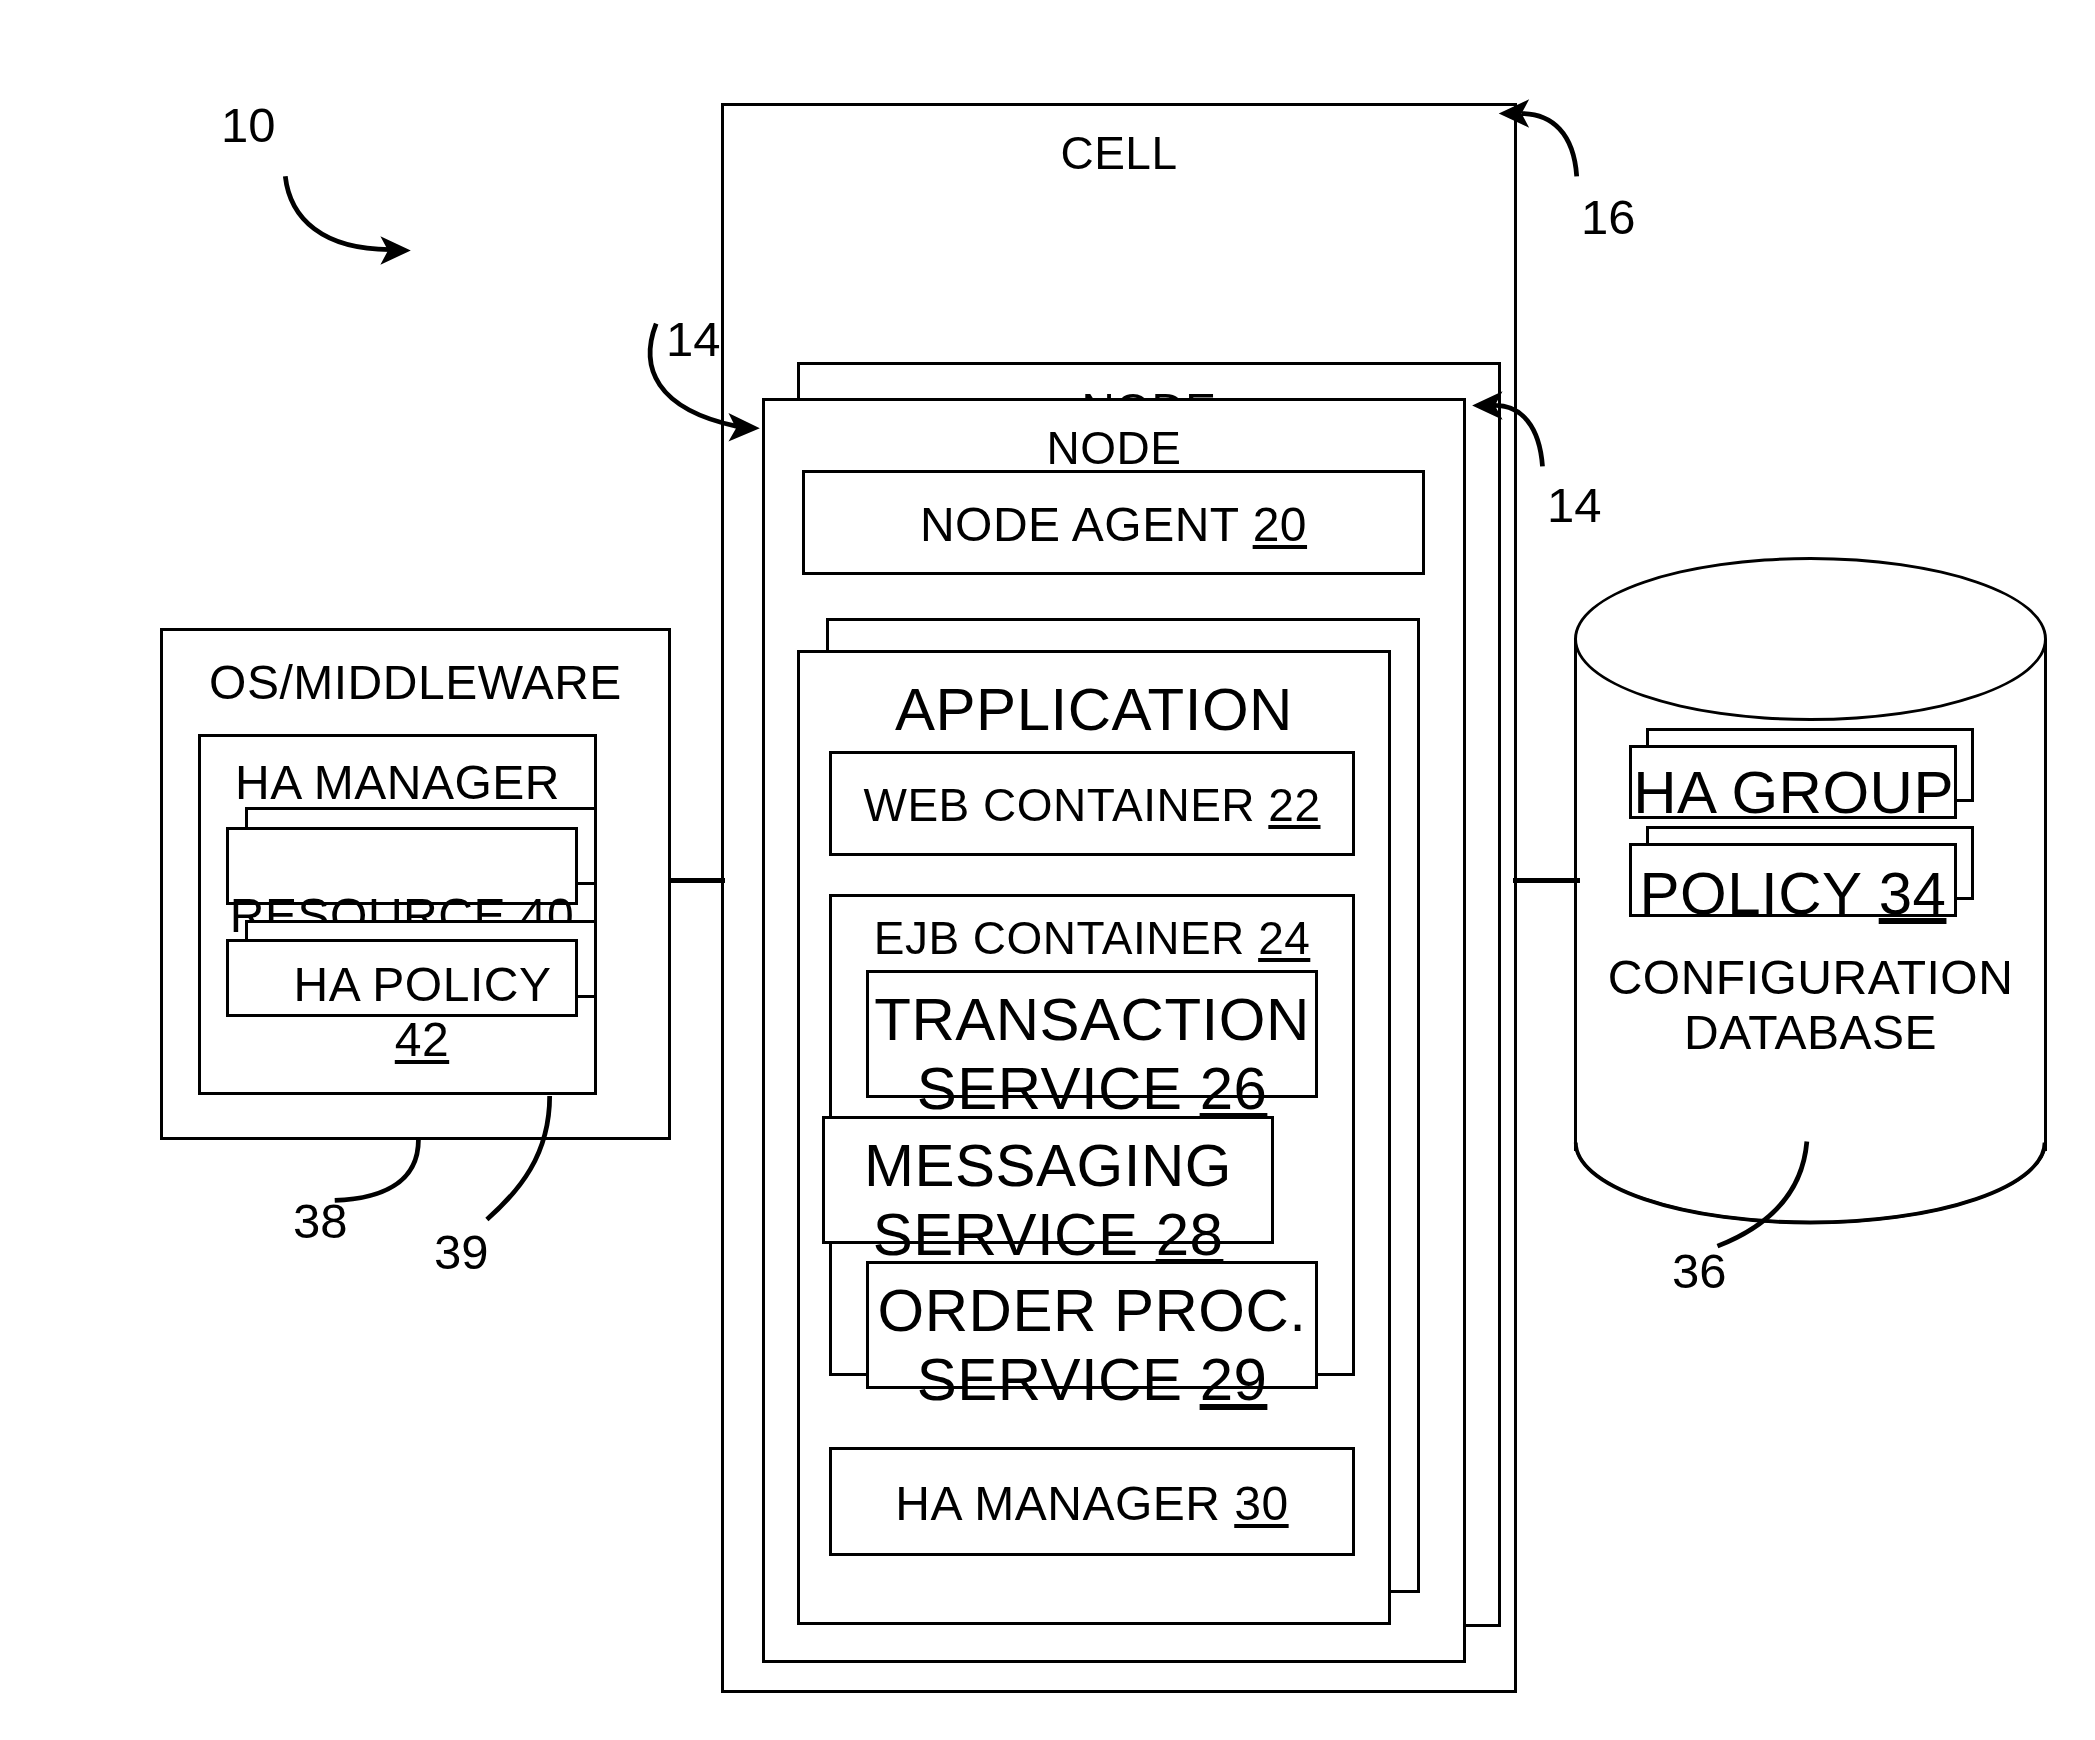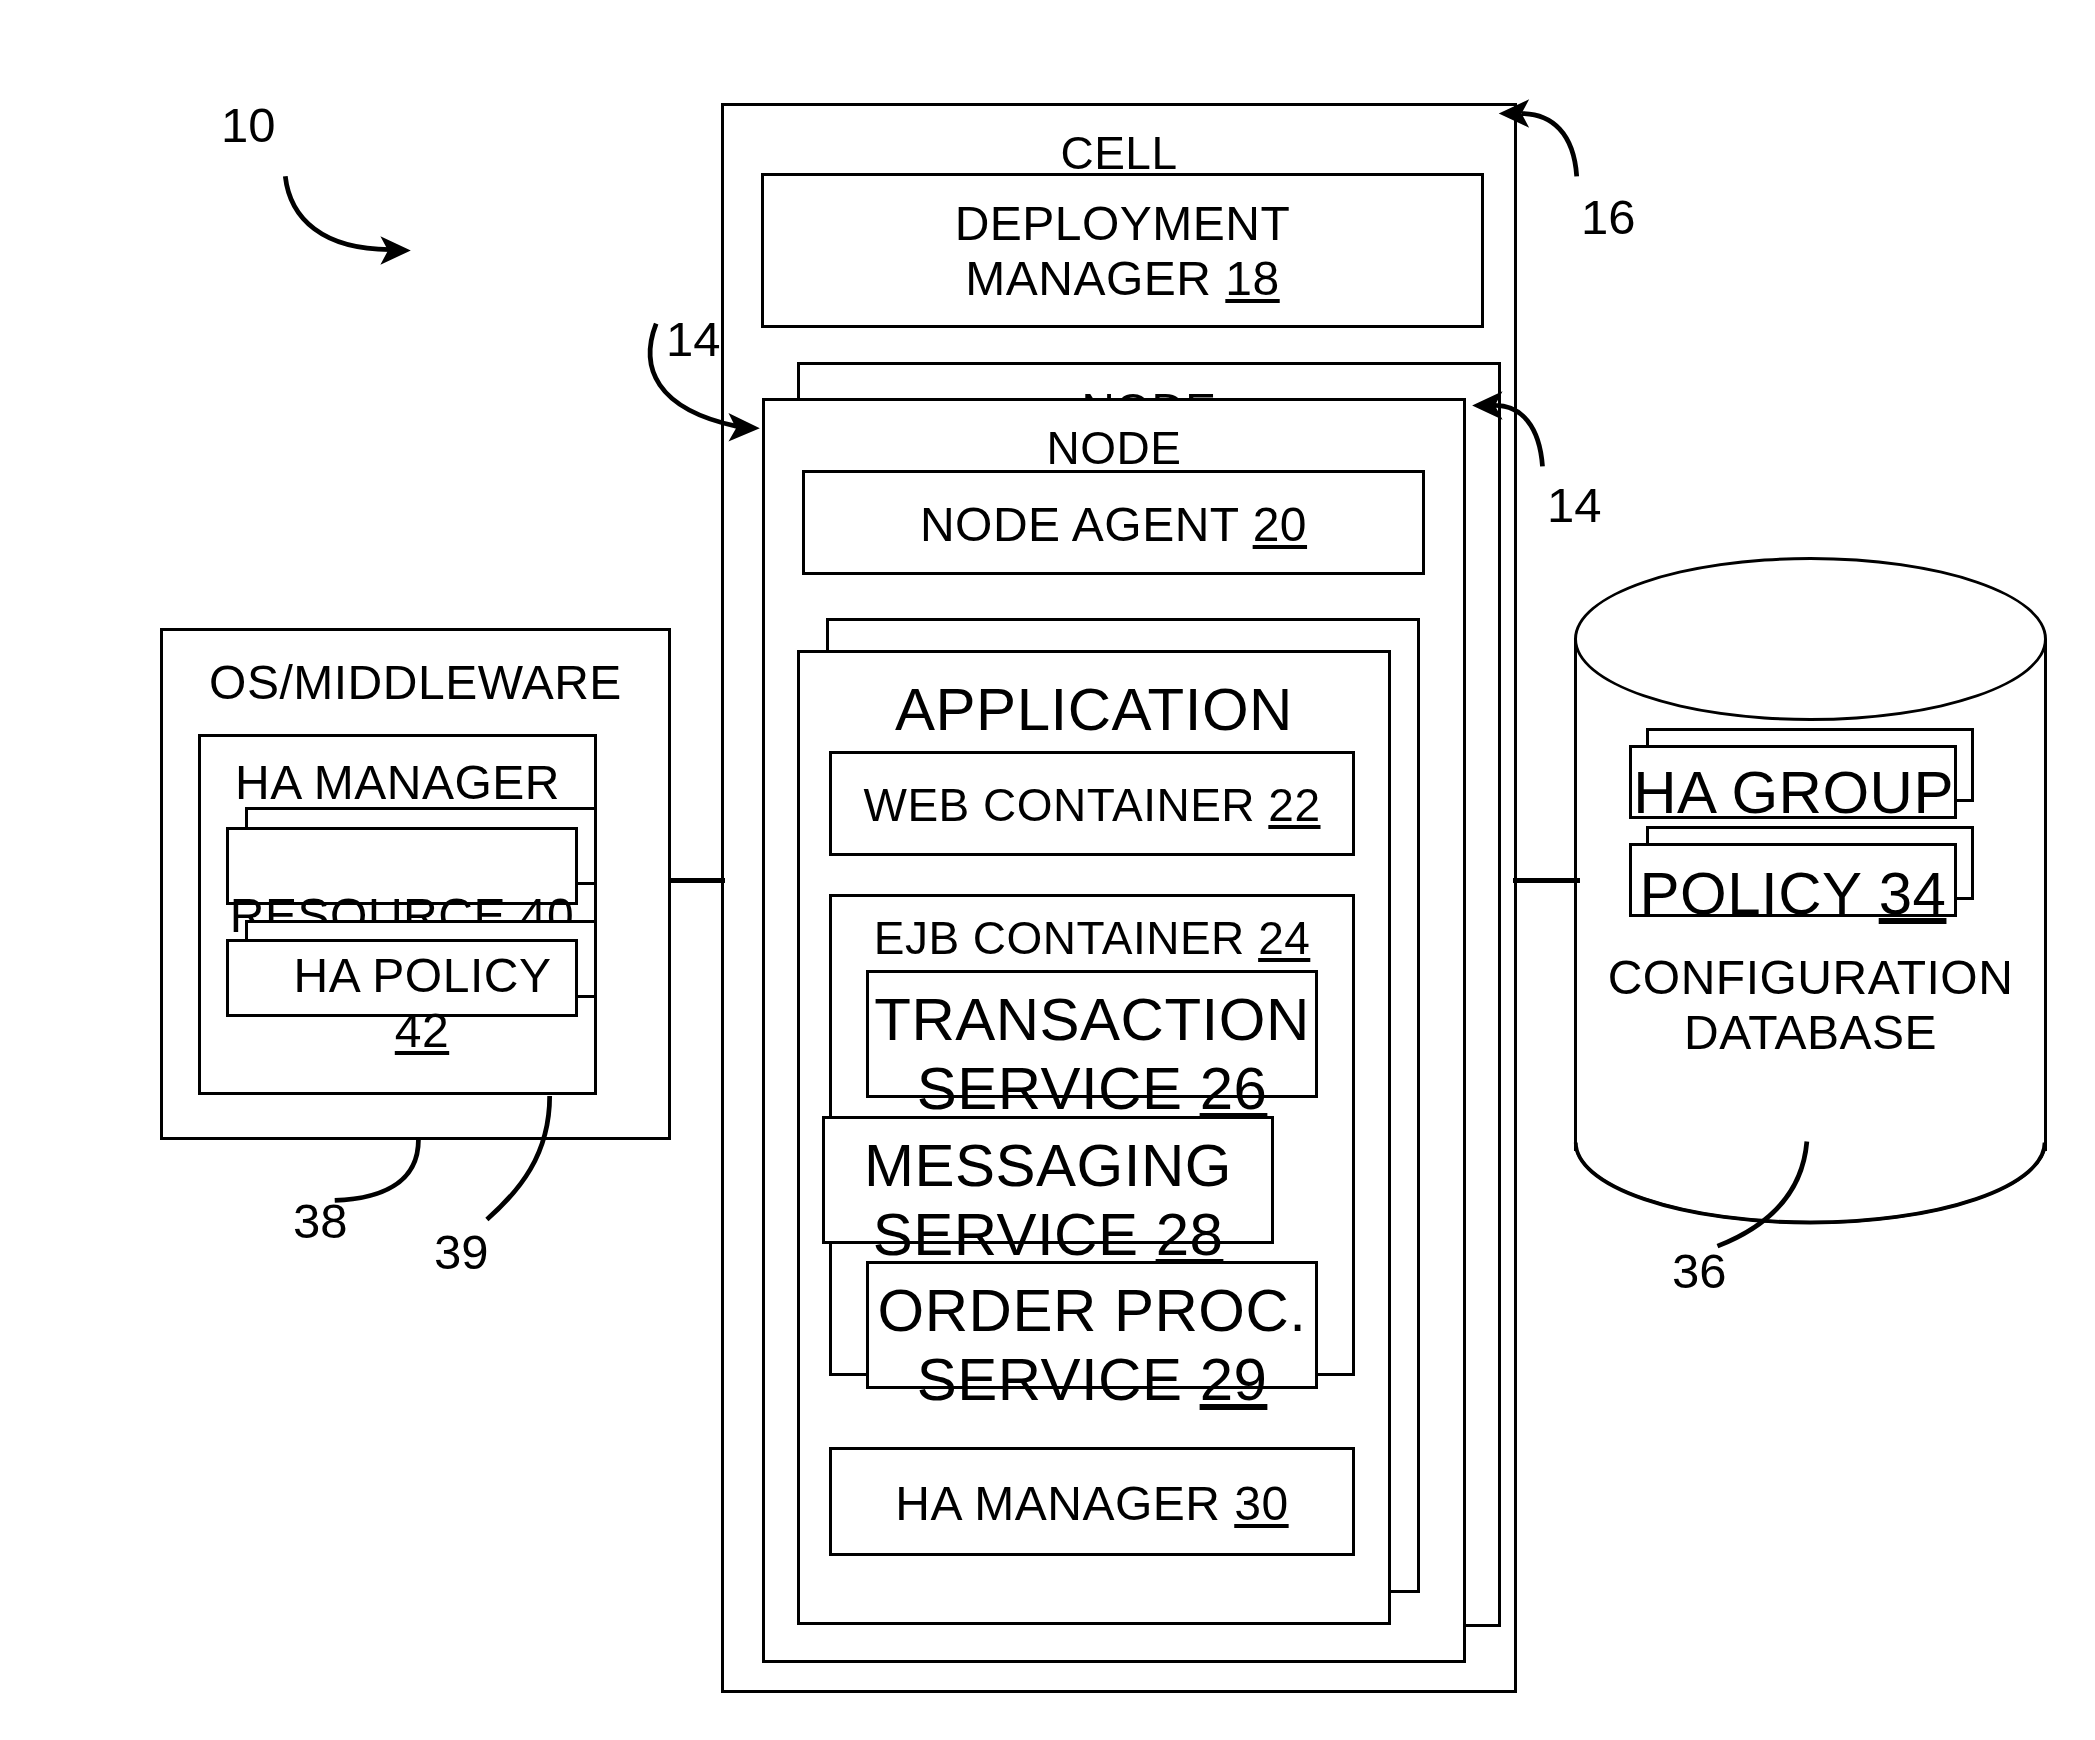--- a/index.html
+++ b/index.html
@@ -87,23 +87,20 @@
 <body>
 
 <div id="figure">
 
   <div class="ref" style="left:221px; top:81px;">10</div>
 
   <div class="box" id="cell-box" style="left:721px; top:103px; width:796px; height:1590px;">
     <div class="lbl f48" style="top:21px;">CELL</div>
   </div>
 
-  <div class="box" style="left:761px; top:173px; width:723px; height:155px;">
-    <div class="lbl f50" style="top:21px;"><span>DEPLOYMENT<br>MANAGER</span> <span class="num">18</span></div>
-  </div>
 
   <div class="box" style="left:797px; top:362px; width:704px; height:1265px;">
     <div class="lbl f48" style="top:19px;">NODE</div>
   </div>
 
   <div class="box" style="left:762px; top:398px; width:704px; height:1265px;">
     <div class="lbl f48" style="top:21px;">NODE</div>
   </div>
 
   <div class="box" style="left:802px; top:470px; width:623px; height:105px;">
@@ -150,21 +147,21 @@
     <div class="lbl f50" style="top:19px;">HA MANAGER</div>
   </div>
 
   <div class="box" style="left:245px; top:807px; width:352px; height:78px;"></div>
   <div class="box" style="left:226px; top:827px; width:352px; height:78px;">
     <div class="lbl f50" style="top:11.4px;margin-top:48px;"><span>RESOURCE</span> <span class="num">40</span></div>
   </div>
 
   <div class="box" style="left:245px; top:920px; width:352px; height:78px;"></div>
   <div class="box" style="left:226px; top:939px; width:352px; height:78px;">
-    <div class="lbl f50" style="top:7px;padding-left:40px;"><span>HA POLICY</span> <span class="num">42</span></div>
+    <div class="lbl f50" style="top:16px;padding-left:40px;"><span>HA POLICY</span> <span class="num">42</span></div>
   </div>
 
   <div class="db-body" style="left:1574px; top:639px; width:473px; height:504px;"></div>
 
   <div class="db-ell" style="left:1574px; top:1060px; width:473px; height:164px;"></div>
   <div style="position:absolute; left:1578px; top:1037px; width:465px; height:109px; background:#fff;"></div>
   <div class="db-body" style="left:1574px; top:999px; width:473px; height:152px; border-bottom:none;"></div>
 
   <svg class="overlay" viewBox="0 0 2203 1830">
     <path d="M 1657 1201 A 246 84 0 0 0 2150 1201" fill="none" stroke="#000" stroke-width="4"></path>

